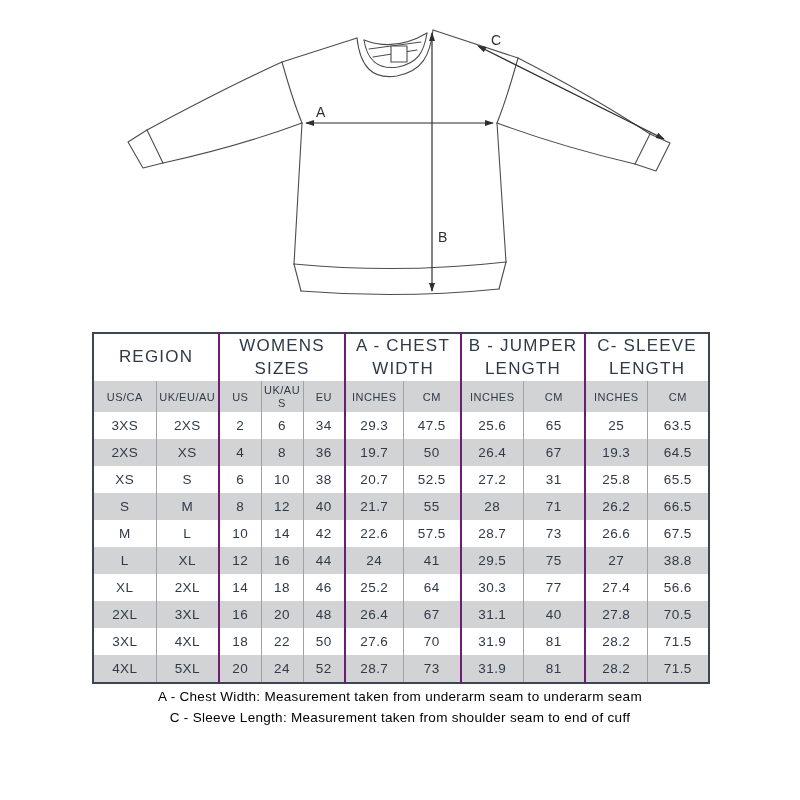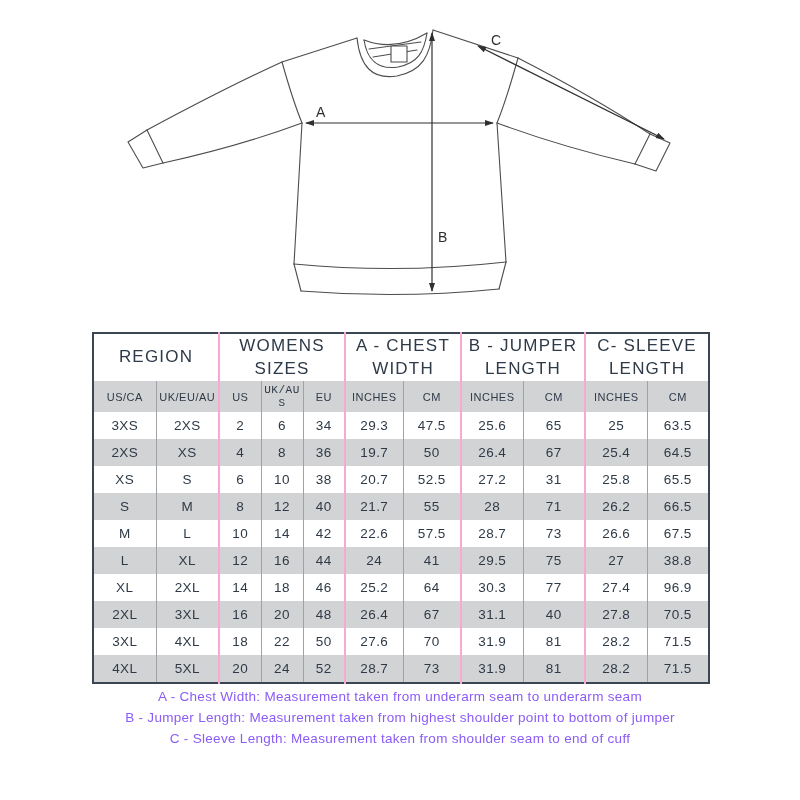--- a/index.html
+++ b/index.html
@@ -12,27 +12,27 @@
 
   
   .size-table{position:absolute;top:332px;left:92px;width:616px;border-collapse:collapse;
               table-layout:fixed;border:2px solid #3c4652;}
   .size-table th,.size-table td{padding:0;text-align:center;vertical-align:middle;
               font-weight:normal;color:#2e3a47;}
   tr.group-h th{height:47px;font-size:17px;letter-spacing:1.2px;line-height:1.3;background:#fff;}
   tr.sub-h th{height:31px;font-size:11px;letter-spacing:.5px;background:#d2d3d5;}
   .size-table tbody td{height:27px;font-size:13.5px;letter-spacing:.4px;background:#fff;}
   .size-table tbody tr.shaded td{background:#d2d3d5;}
-  .gb{border-left:2px solid #f9a8d4;}
+  .gb{border-left:2px solid #701a75;}
   .ib{border-left:1px solid #9fa3a8;}
-  .wrapcell{word-break:break-all;line-height:1.15;font-family:Liberation Mono, monospace;}
+  .wrapcell{word-break:break-all;line-height:1.15;}
 
   
   .notes{position:absolute;top:686px;left:0;width:800px;text-align:center;
-         font-size:13.5px;line-height:21px;letter-spacing:.3px;color:#8b5cf6;}
+         font-size:13.5px;line-height:21px;letter-spacing:.3px;color:#000000;}
 </style>
 </head>
 <body>
 
 <div class="page">
 
   <div class="diagram">
     <svg width="800" height="318" viewBox="0 0 800 318" xmlns="http://www.w3.org/2000/svg">
       <defs>
         <marker id="ah-e" markerWidth="10" markerHeight="8" refX="8" refY="3" orient="auto" markerUnits="userSpaceOnUse">
@@ -151,21 +151,21 @@
         <tr class="shaded">
           <td>2XS</td>
           <td class="ib">XS</td>
           <td class="gb">4</td>
           <td class="ib">8</td>
           <td class="ib">36</td>
           <td class="gb">19.7</td>
           <td class="ib">50</td>
           <td class="gb">26.4</td>
           <td class="ib">67</td>
-          <td class="gb">25.4</td>
+          <td class="gb">19.3</td>
           <td class="ib">64.5</td>
         </tr>
         <tr>
           <td>XS</td>
           <td class="ib">S</td>
           <td class="gb">6</td>
           <td class="ib">10</td>
           <td class="ib">38</td>
           <td class="gb">20.7</td>
           <td class="ib">52.5</td>
@@ -217,21 +217,21 @@
           <td>XL</td>
           <td class="ib">2XL</td>
           <td class="gb">14</td>
           <td class="ib">18</td>
           <td class="ib">46</td>
           <td class="gb">25.2</td>
           <td class="ib">64</td>
           <td class="gb">30.3</td>
           <td class="ib">77</td>
           <td class="gb">27.4</td>
-          <td class="ib">96.9</td>
+          <td class="ib">56.6</td>
         </tr>
         <tr class="shaded">
           <td>2XL</td>
           <td class="ib">3XL</td>
           <td class="gb">16</td>
           <td class="ib">20</td>
           <td class="ib">48</td>
           <td class="gb">26.4</td>
           <td class="ib">67</td>
           <td class="gb">31.1</td>
@@ -263,17 +263,16 @@
           <td class="gb">31.9</td>
           <td class="ib">81</td>
           <td class="gb">28.2</td>
           <td class="ib">71.5</td>
         </tr>
       </tbody>
   </table>
 
   <div class="notes">
     <div>A - Chest Width: Measurement taken from underarm seam to underarm seam</div>
-    <div>B - Jumper Length: Measurement taken from highest shoulder point to bottom of jumper</div>
     <div>C - Sleeve Length: Measurement taken from shoulder seam to end of cuff</div>
   </div>
 
 </div>
 
 </body></html>

